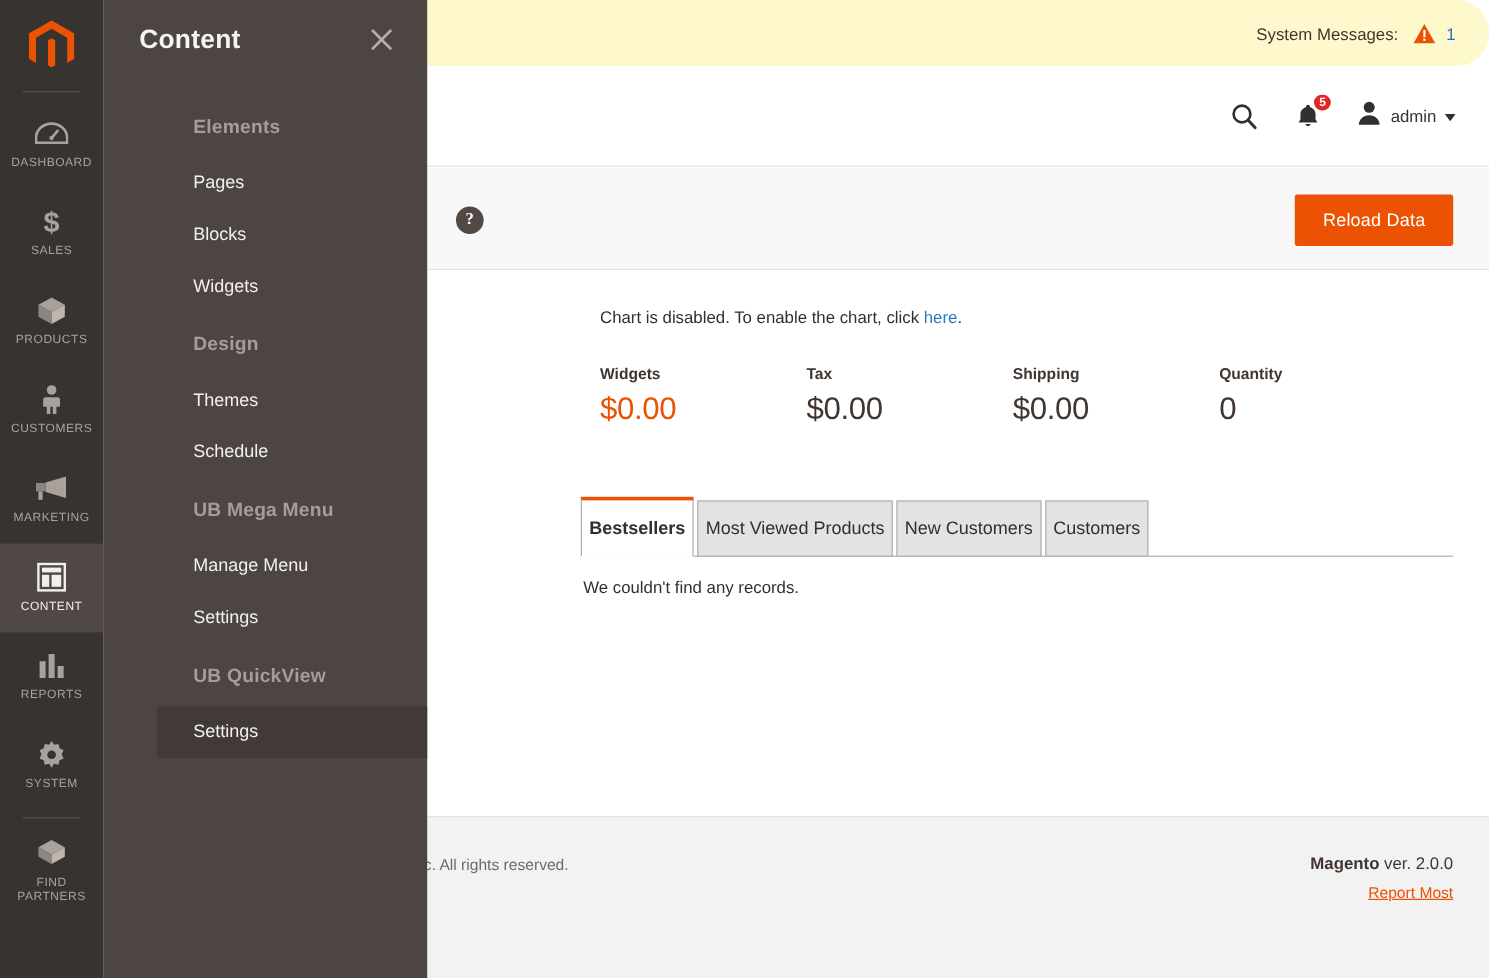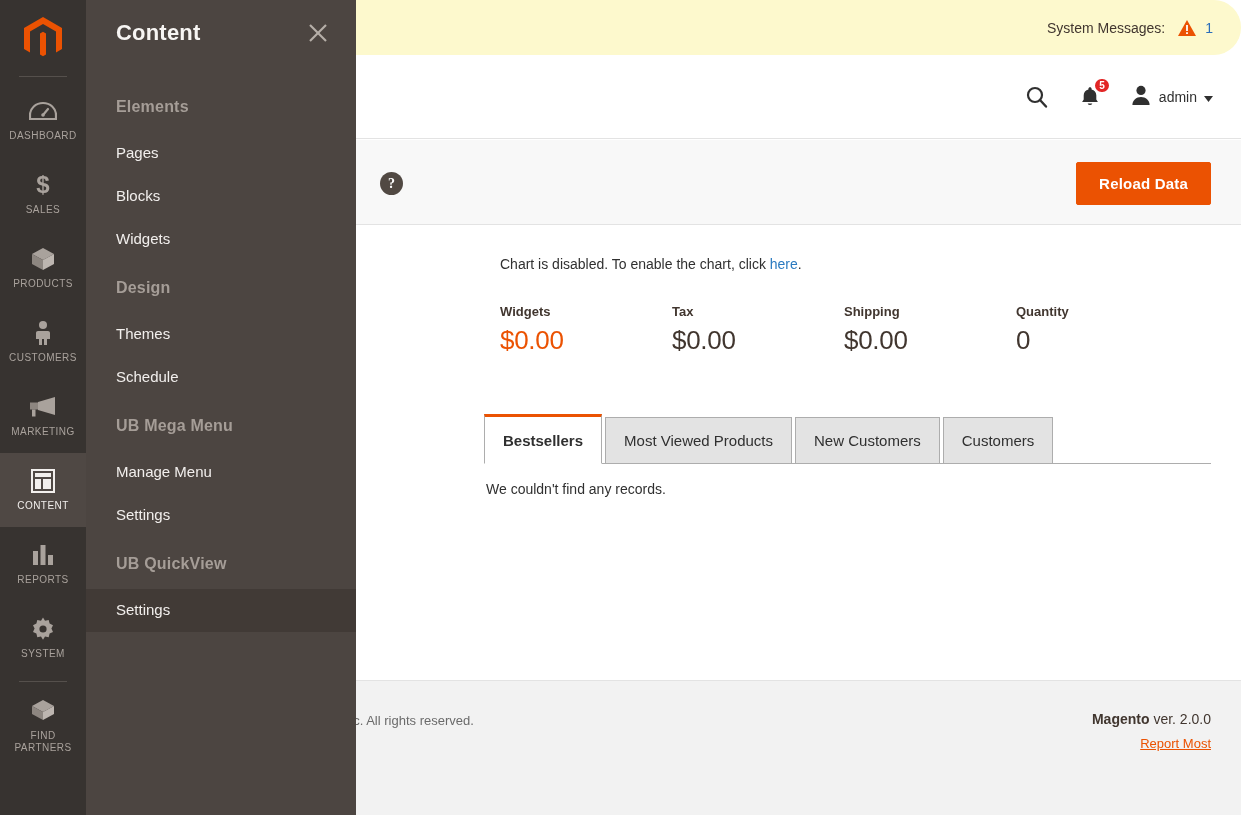--- a/index.html
+++ b/index.html
@@ -50,21 +50,21 @@
   }
   .flyout-title {
     color: #f7f5f3; font-size: 22px; font-weight: bold; letter-spacing: .2px;
   }
   .flyout-close {
     position:absolute; right: 25px; top: 20px;
     width: 26px; height: 26px; cursor: pointer;
     display:flex; align-items:center; justify-content:center;
   }
   .flyout-close svg { display:block; }
-  .flyout-body { padding-top: 14px; }
+  .flyout-body { padding-top: 14px; padding-left: 45px; }
   .grp-title {
     color: #a59d97; font-size: 16px; font-weight: bold;
     padding: 18px 30px 16px 30px; letter-spacing: .2px;
   }
   .grp-item {
     color: #f2efed; font-size: 15px;
     padding: 10px 30px 11px 30px; cursor: pointer; line-height: 22px;
   }
   .grp-item.selected { background: #413a36; }
 
@@ -107,21 +107,21 @@
   .help-badge {
     position:absolute; left: 294px; top: 32px;
     width: 23px; height: 23px; border-radius: 50%;
     background: #514943; color:#fff; font-size: 14px; font-weight:bold;
     display:flex; align-items:center; justify-content:center; cursor:pointer;
     font-family: "Liberation Serif", serif;
   }
   .reload-btn {
     position:absolute; right: 30px; top: 22px;
     background: #eb5202; color: #fff; border: 1px solid #eb5202;
-    font-size: 15px; font-weight: bold; padding: 12px 22px;
+    font-size: 15px; font-weight: normal; padding: 12px 22px;
     border-radius: 2px; cursor: pointer; letter-spacing:.2px;
     font-family: "Liberation Sans", sans-serif;
   }
 
   
   .dashbody {
     position:absolute; left:86px; top:226px; right:0; bottom: 135px;
     background: #ffffff; z-index: 1;
   }
   .chart-msg {
@@ -141,21 +141,21 @@
   .tabs {
     position:absolute; left: 398px; top: 186px; right: 30px;
     height: 52px;
     border-bottom: 1px solid #adadad;
     display:flex; align-items: flex-end;
   }
   .tab {
     height: 47px; background: #e3e3e3; border: 1px solid #adadad;
     border-bottom: 1px solid #adadad;
     display:flex; align-items:center; justify-content:center;
-    padding: 0 18px; font-size: 15px; color: #303030; cursor: pointer;
+    padding: 0 6px; font-size: 15px; color: #303030; cursor: pointer;
     margin-right: 3px; position: relative; top: 1px; margin-top: 16px;
   }
   .tab.active {
     background: #ffffff; border-bottom: 1px solid #ffffff;
     font-weight: bold; border-top: 3px solid #eb5202;
     height: 50px;
   }
   .no-records {
     position:absolute; left: 400px; top: 255px;
     font-size: 14px; color: #303030;

